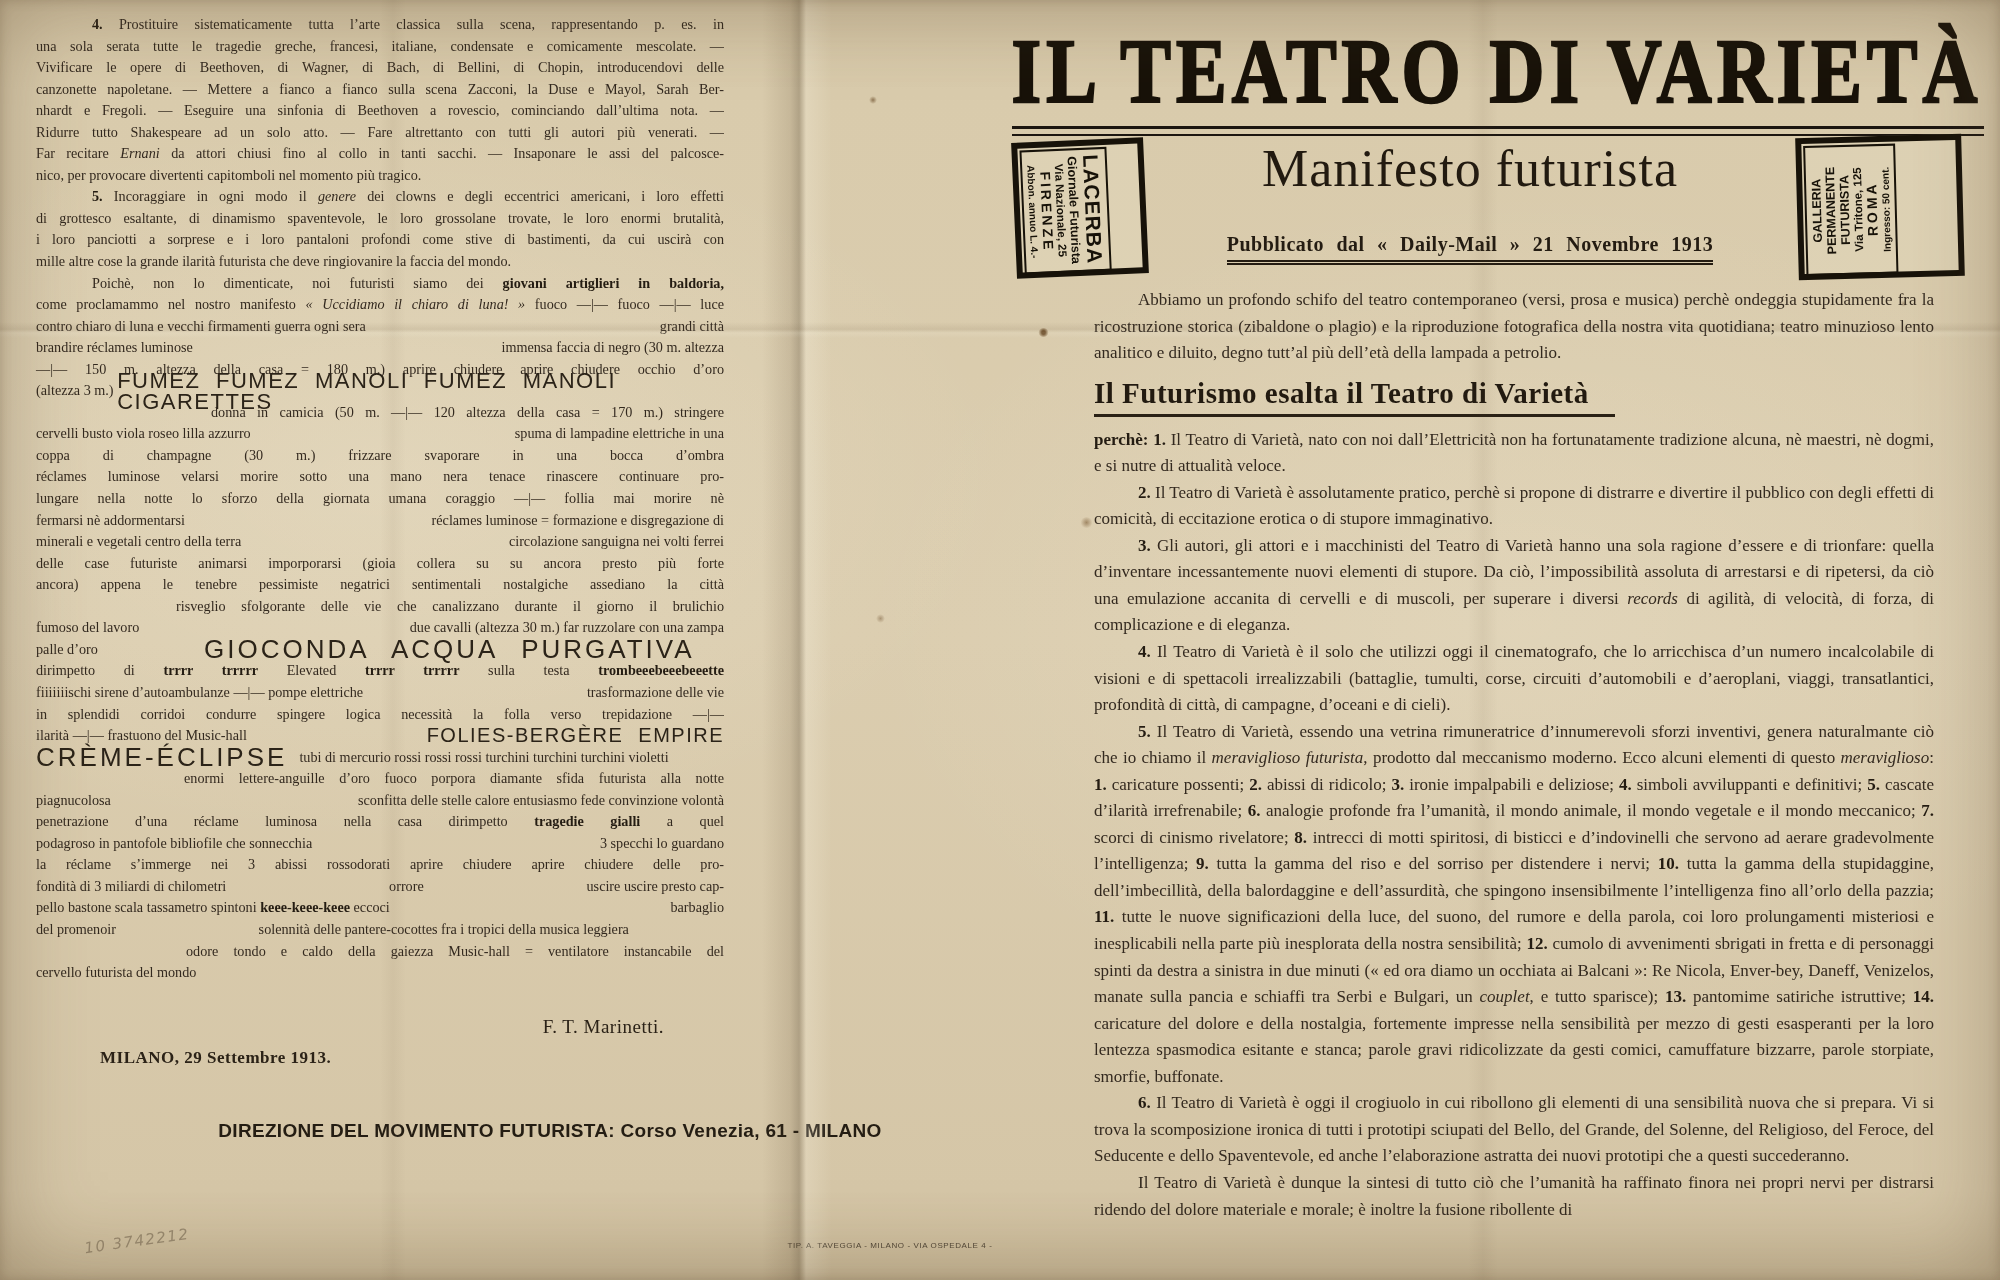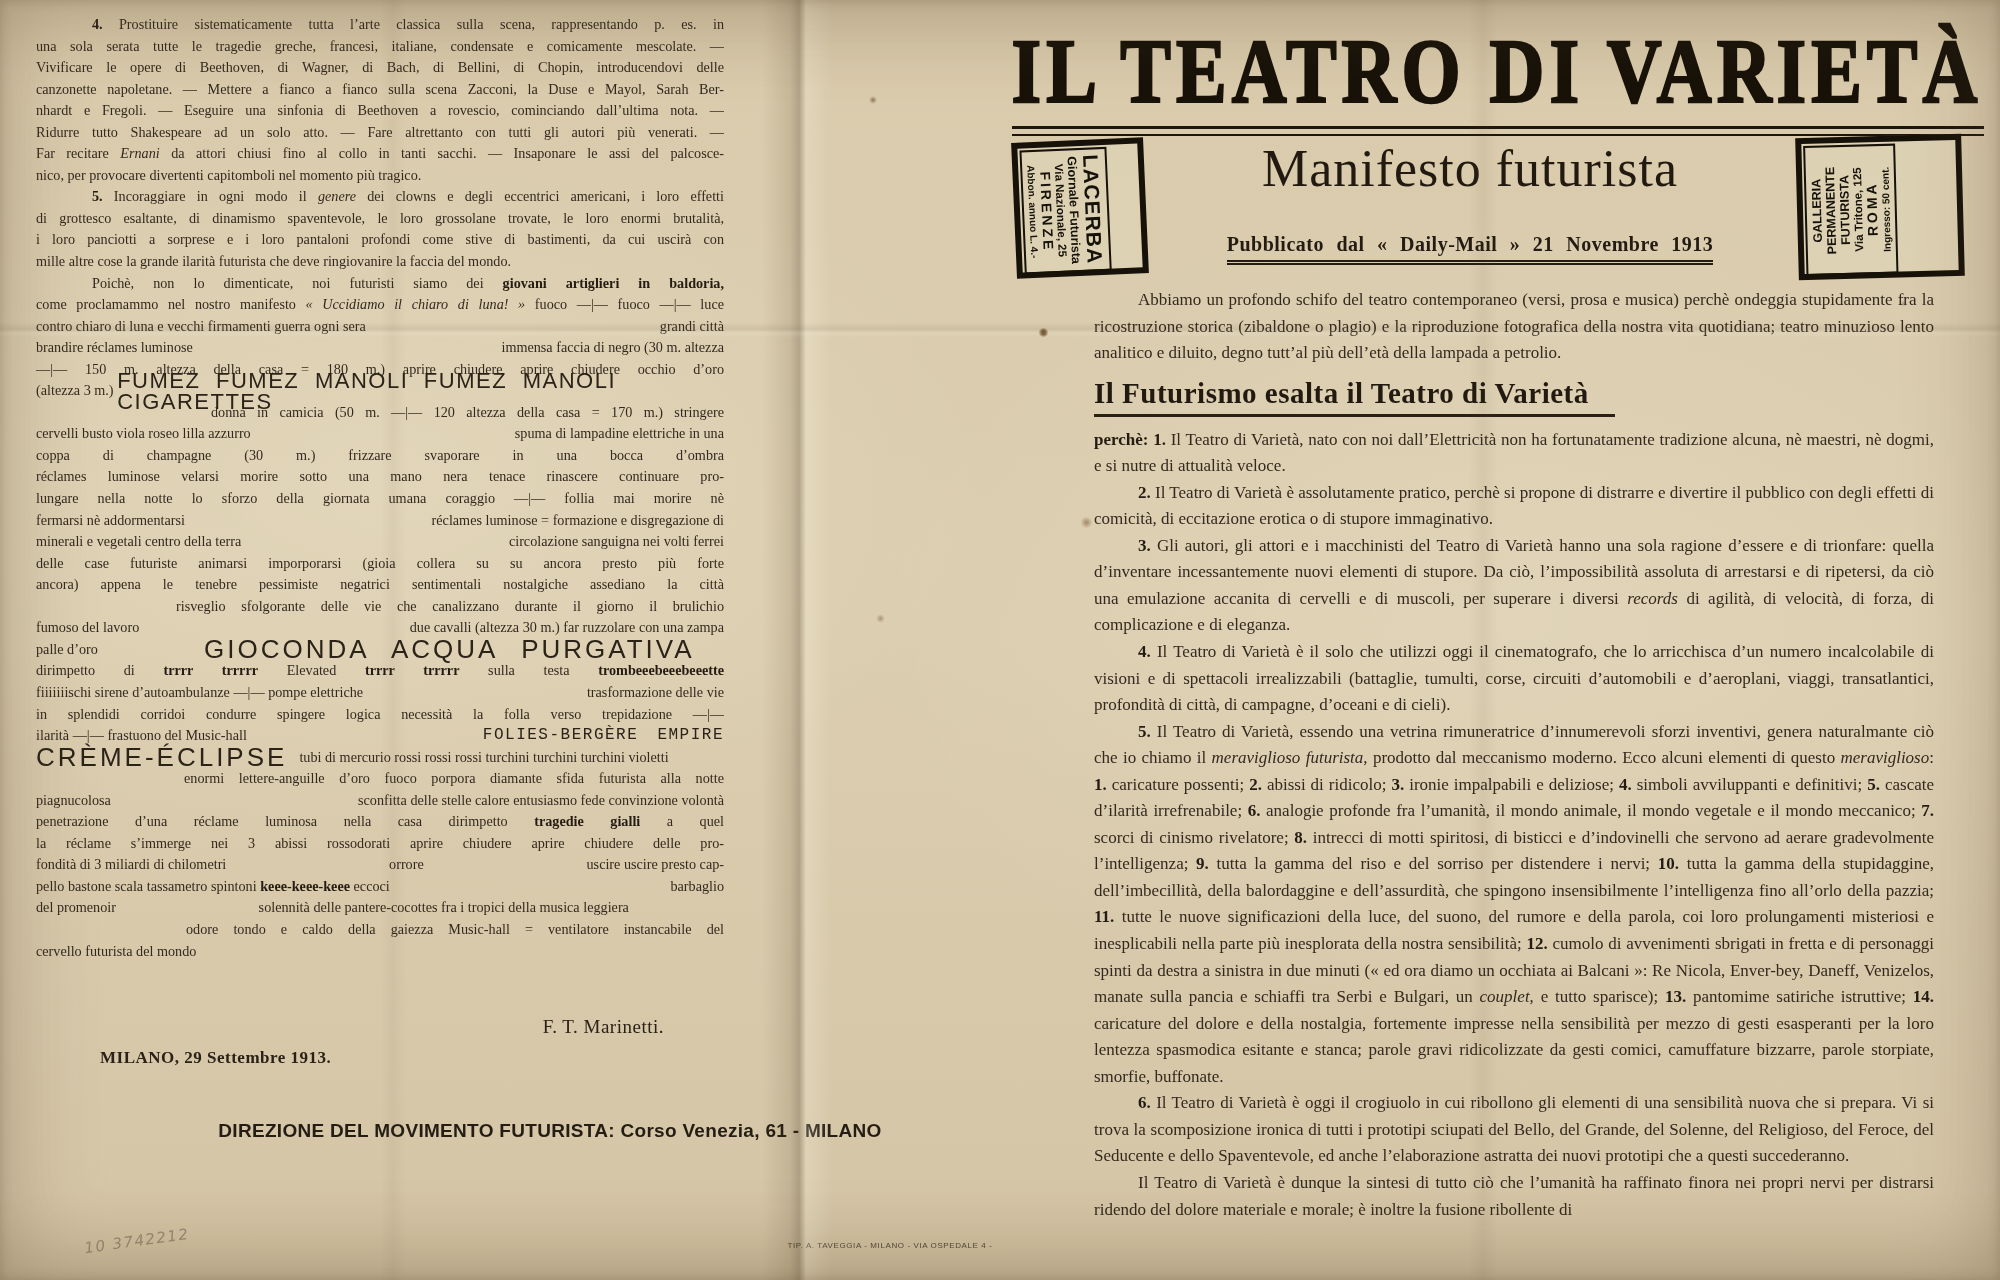--- a/index.html
+++ b/index.html
@@ -29,21 +29,21 @@
   .lp{position:absolute;left:36px;top:14px;width:688px;font-size:14.2px;line-height:21.55px;}
   .line{height:21.55px;}
   .line.j{text-align:justify;text-align-last:justify;}
   .line.l{text-align:left;}
   .line.g{display:flex;align-items:center;}
   .line.g .t{white-space:pre;}
   .line .gap{flex:1 1 0;}
   .sp{display:inline-block;}
   .b{font-weight:bold;color:#241c12;}
   .i{font-style:italic;}
-  .d1{font-family:Liberation Mono, monospace;font-size:16px;letter-spacing:1.5px;word-spacing:8px;color:#2b2318;}
+  .d1{font-family:Liberation Sans, sans-serif;font-size:20px;letter-spacing:1.5px;word-spacing:8px;color:#2b2318;}
   .d2{font-family:"Liberation Sans",sans-serif;font-size:22px;letter-spacing:1.5px;word-spacing:8px;color:#2b2318;}
   .d3{font-family:"Liberation Sans",sans-serif;font-size:26px;letter-spacing:3px;word-spacing:14px;color:#2b2318;}
   .signature{position:absolute;left:36px;top:1016px;width:628px;text-align:right;font-size:19px;letter-spacing:.5px;color:#2b2217;}
   .dateline{position:absolute;left:100px;top:1048px;font-size:17px;font-weight:bold;letter-spacing:.5px;color:#2b2217;}
   .direction{position:absolute;left:130px;top:1120px;width:840px;text-align:center;font-family:"Liberation Sans",sans-serif;font-weight:bold;font-size:19px;letter-spacing:.3px;color:#241d13;}
   .imprint{position:absolute;left:700px;top:1241px;width:380px;text-align:center;font-family:"Liberation Sans",sans-serif;font-size:8px;letter-spacing:.6px;color:rgba(58,48,36,.85);}
   .handwriting{position:absolute;left:84px;top:1232px;font-family:"DejaVu Sans",sans-serif;font-style:italic;font-size:15px;letter-spacing:1.5px;color:#98896f;transform:rotate(-8deg);}
 
   
   .masthead{position:absolute;left:1008px;top:18px;width:978px;text-align:center;font-weight:bold;font-size:76px;line-height:88px;letter-spacing:5px;color:#181209;-webkit-text-stroke:2px #181209;transform:scaleY(1.2);transform-origin:center top;white-space:nowrap;}
@@ -158,20 +158,25 @@
         <span class="sp" style="width: 12px;"></span>
         <span class="t">tubi di mercurio rossi rossi rossi turchini turchini turchini violetti</span>
       </div>
       <div class="line j"><span class="sp" style="width: 148px;"></span><span class="t">enormi lettere-anguille d’oro fuoco porpora diamante sfida futurista alla notte</span></div>
       <div class="line g">
         <span class="t">piagnucolosa</span>
         <span class="gap" style="flex-grow: 1;"></span>
         <span class="t">sconfitta delle stelle calore entusiasmo fede convinzione volontà</span>
       </div>
       <div class="line j"><span class="t">penetrazione d’una réclame luminosa nella casa dirimpetto </span><span class="b">tragedie gialli</span><span class="t"> a quel</span></div>
+      <div class="line g">
+        <span class="t">podagroso in pantofole bibliofile che sonnecchia</span>
+        <span class="gap" style="flex-grow: 1;"></span>
+        <span class="t">3 specchi lo guardano</span>
+      </div>
       <div class="line j"><span class="t">la réclame s’immerge nei 3 abissi rossodorati aprire chiudere aprire chiudere delle pro-</span></div>
       <div class="line g">
         <span class="t">fondità di 3 miliardi di chilometri</span>
         <span class="gap" style="flex-grow: 1;"></span>
         <span class="t">orrore</span>
         <span class="gap" style="flex-grow: 1;"></span>
         <span class="t">uscire uscire presto cap-</span>
       </div>
       <div class="line g">
         <span class="t">pello bastone scala tassametro spintoni </span>

